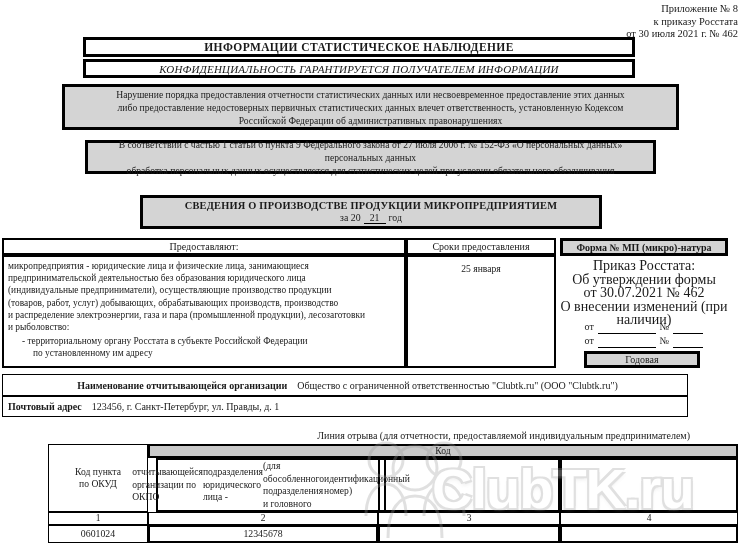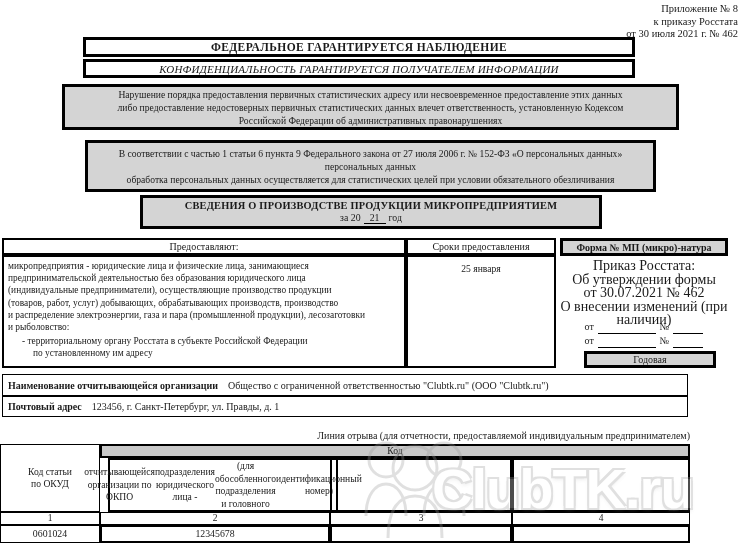--- a/index.html
+++ b/index.html
@@ -186,23 +186,23 @@
     height: 99px;
   }
   .bt {
     position: absolute;
     box-sizing: border-box;
     border: 1px solid #000;
     background: #ffffff;
     display: flex;
     align-items: center;
     justify-content: center;
-    text-align: center;
     font-size: 9.6px;
     line-height: 12.5px;
+    margin-left: 48px;
   }
   .bt.thick { border: 2px solid #000; }
   .bt.greyhdr { background: #c9c9c9; }
   .bt-num { font-size: 9.5px; }
   .bt-val { font-size: 9.8px; }
   .transparent-bg { background: transparent; }
 </style>
 </head>
 <body>
 
@@ -223,41 +223,41 @@
   </div>
 
   <div id="appendix">
     <div>Приложение № 8</div>
     <div>к приказу Росстата</div>
     <div>от 30 июля 2021 г. № 462</div>
   </div>
 
   <div class="box white" style="left:83px; top:37px; width:552px; height:20px;">
     <div class="box-inner white">
-      <span class="title-bold">ФЕДЕРАЛЬНОЕ ГАРАНТИРУЕТСЯ НАБЛЮДЕНИЕ</span>
+      <span class="title-bold">ИНФОРМАЦИИ СТАТИСТИЧЕСКОЕ НАБЛЮДЕНИЕ</span>
     </div>
   </div>
 
   <div class="box white" style="left:83px; top:59px; width:552px; height:19px;">
     <div class="box-inner white">
       <span class="title-plain">КОНФИДЕНЦИАЛЬНОСТЬ ГАРАНТИРУЕТСЯ ПОЛУЧАТЕЛЕМ ИНФОРМАЦИИ</span>
     </div>
   </div>
 
   <div class="box grey" style="left:62px; top:84px; width:617px; height:46px;">
     <div class="box-inner grey">
       <div class="para">
-        <div>Нарушение порядка предоставления первичных статистических адресу или несвоевременное предоставление этих данных</div>
+        <div>Нарушение порядка предоставления отчетности статистических данных или несвоевременное предоставление этих данных</div>
         <div>либо предоставление недостоверных первичных статистических данных влечет ответственность, установленную Кодексом</div>
         <div>Российской Федерации об административных правонарушениях</div>
       </div>
     </div>
   </div>
 
-  <div class="box grey" style="left:85px; top:140px; width:571px; height:52px;">
+  <div class="box grey" style="left:85px; top:140px; width:571px; height:34px;">
     <div class="box-inner grey">
       <div class="para">
         <div>В соответствии с частью 1 статьи 6 пункта 9 Федерального закона от 27 июля 2006 г. № 152-ФЗ «О персональных данных»</div>
         <div>персональных данных</div>
         <div>обработка персональных данных осуществляется для статистических целей при условии обязательного обезличивания</div>
       </div>
     </div>
   </div>
 
   <div class="box grey" style="left:140px; top:195px; width:462px; height:34px;">
@@ -322,44 +322,44 @@
           <span class="rule" style="width:30px;"></span>
         </div>
         <div class="ot-row">
           <span>от</span>
           <span class="rule" style="width:58px;"></span>
           <span>№</span>
           <span class="rule" style="width:30px;"></span>
         </div>
       </div>
 
-      <div class="box grey" style="left:24px; top:113px; width:132px; height:17px;">
+      <div class="box grey" style="left:24px; top:113px; width:116px; height:17px;">
         <div class="box-inner grey">
           <span style="font-size:10px;">Годовая</span>
         </div>
       </div>
     </div>
   </div>
 
-  <div class="field-row" style="left:2px; top:374px; width:686px; height:22px;">
+  <div class="field-row" style="left:2px; top:374px; width:686px; height:22px;justify-content:center;">
     <span class="field-label">Наименование отчитывающейся организации</span>
     <span class="field-value">Общество с ограниченной ответственностью "Clubtk.ru" (ООО "Clubtk.ru")</span>
   </div>
 
   <div class="field-row" style="left:2px; top:396px; width:686px; height:21px;">
     <span class="field-label">Почтовый адрес</span>
     <span class="field-value">123456, г. Санкт-Петербург, ул. Правды, д. 1</span>
   </div>
 
   <div id="tear-caption">Линия отрыва (для отчетности, предоставляемой индивидуальным предпринимателем)</div>
 
   <div id="bottom-table">
 
     <div class="bt" style="left:0px; top:0px; width:100px; height:68px; flex-direction:column;">
-      <div>Код статьи</div>
+      <div>Код пункта</div>
       <div>по ОКУД</div>
     </div>
 
     <div class="bt thick greyhdr" style="left:100px; top:0px; width:590px; height:14px;">
       <span>Код</span>
     </div>
 
     <div class="bt thick transparent-bg" style="left:108px; top:14px; width:230px; height:54px; flex-direction:row;font-family:Liberation Serif, serif;">
       <div>отчитывающейся организации по ОКПО</div>
       <div>подразделения юридического лица -</div>

